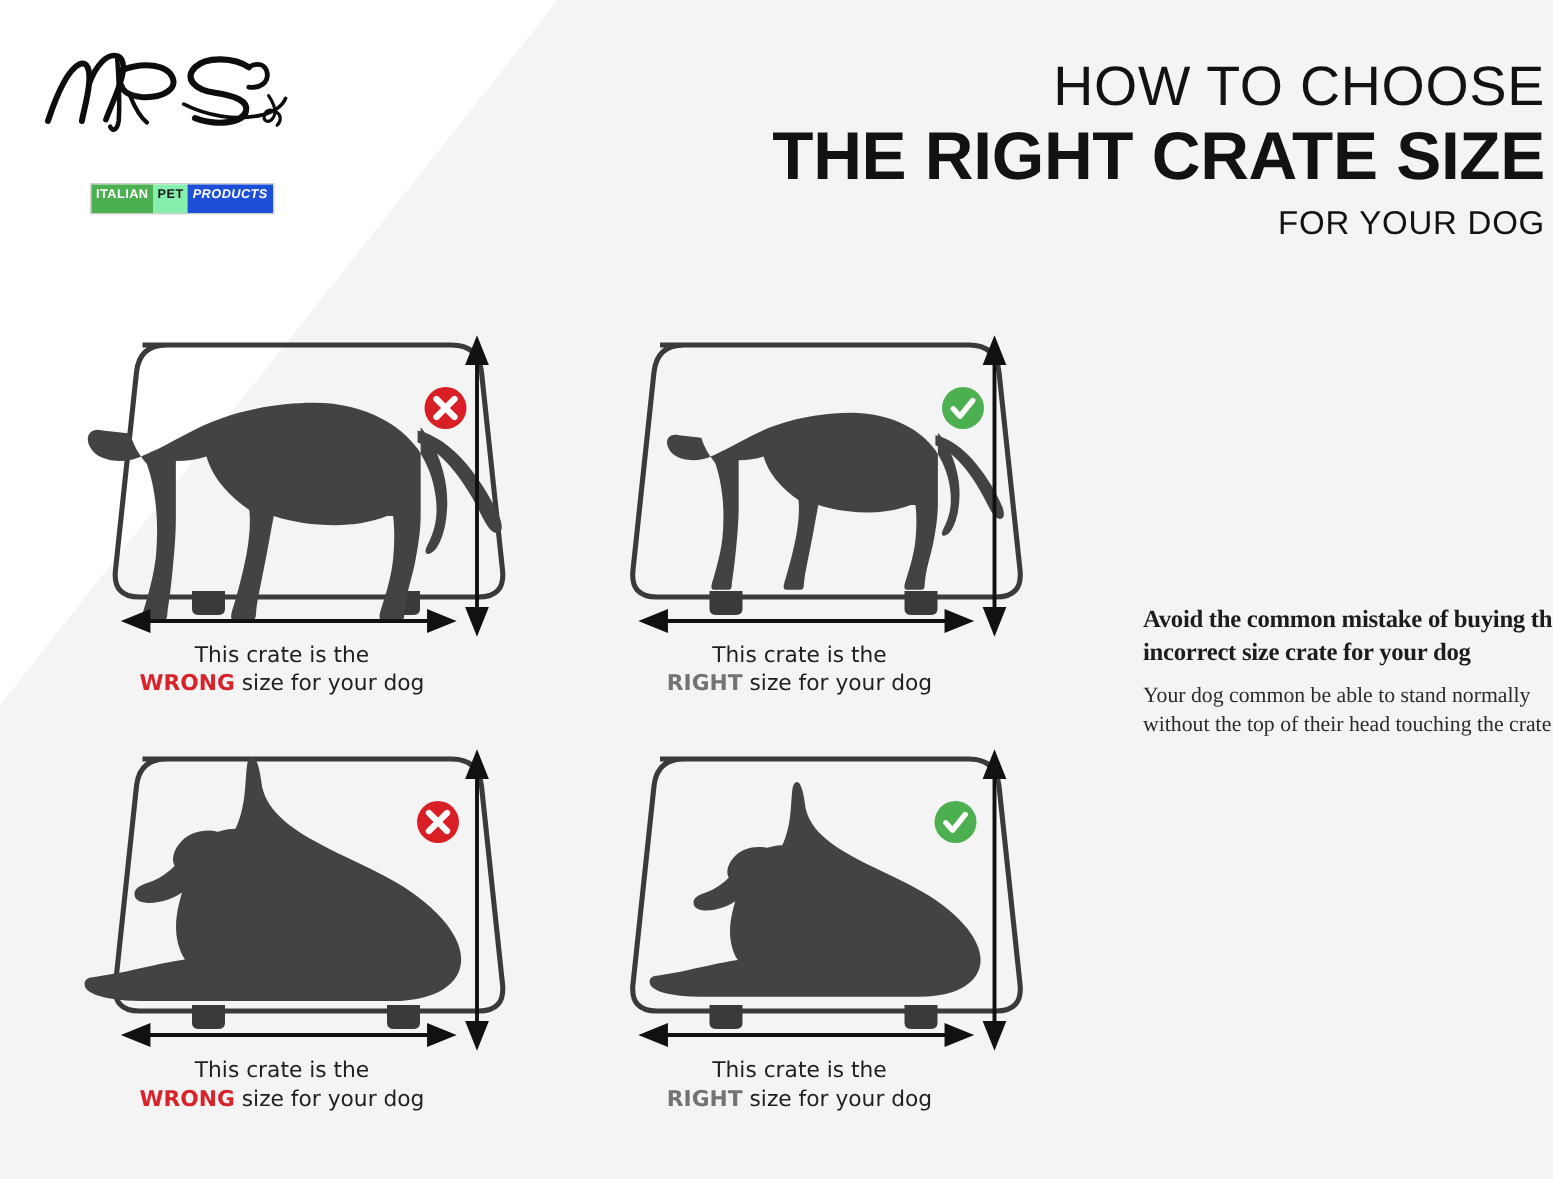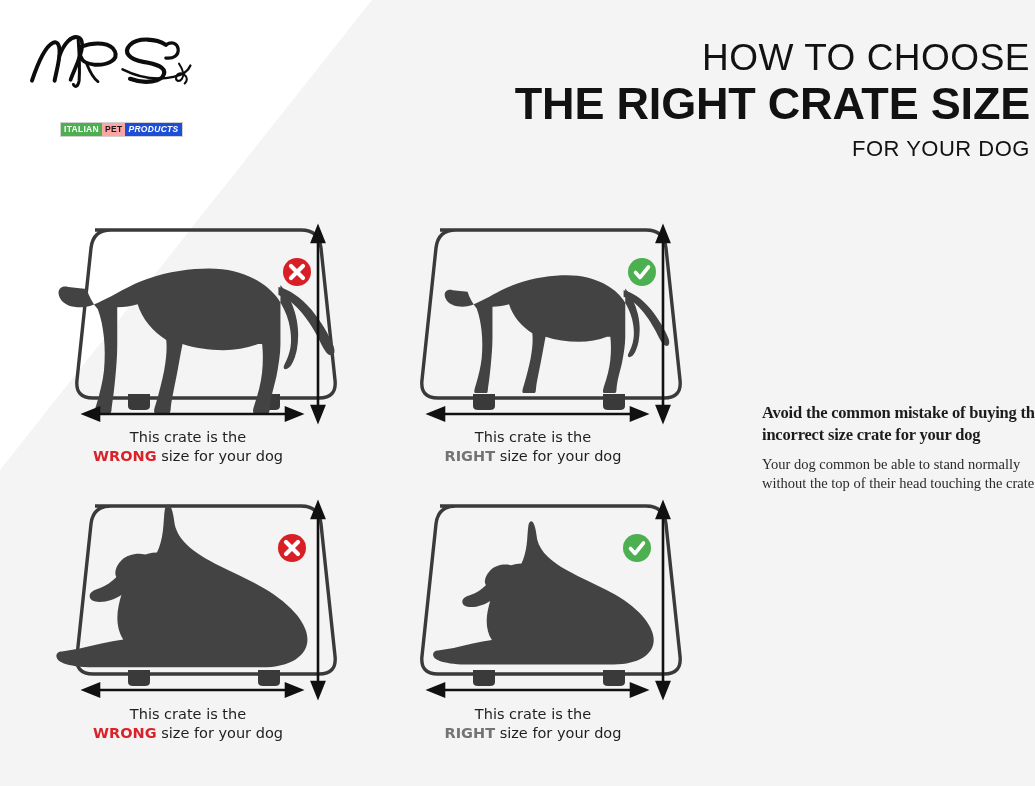--- a/index.html
+++ b/index.html
@@ -24,23 +24,23 @@
   .logo{position:absolute;left:24px;top:26px;width:180px;height:92px;z-index:5;}
   .logo-mark{position:absolute;left:0;top:0;width:180px;height:66px;}
   .logo-tag{
     position:absolute;left:36px;top:96px;
     display:flex;align-items:stretch;
     font-family:"Liberation Sans", sans-serif;
     font-weight:bold;font-size:8.5px;letter-spacing:.3px;
     line-height:11px;
     border:1px solid rgba(0,0,0,.18);
   }
-  .tag-seg{padding:1px 3px 1px 3px;white-space:nowrap;}
+  .tag-seg{padding:1px 3px 7px 3px;white-space:nowrap;}
   .tag-green{background:#4caf50;color:#fff;}
-  .tag-white{background:#fca5a5;color:#1a1a1a;}
+  .tag-white{background:#86efac;color:#1a1a1a;}
   .tag-red{background:#1d4ed8;color:#fff;font-style:italic;}
 
   
   .headline{
     position:absolute;right:5px;top:38px;width:640px;
     text-align:right;z-index:5;
     font-family:"Liberation Sans", sans-serif;
     color:#121212;
   }
   .hl-1{font-size:37px;line-height:40px;letter-spacing:.5px;font-weight:400;}

